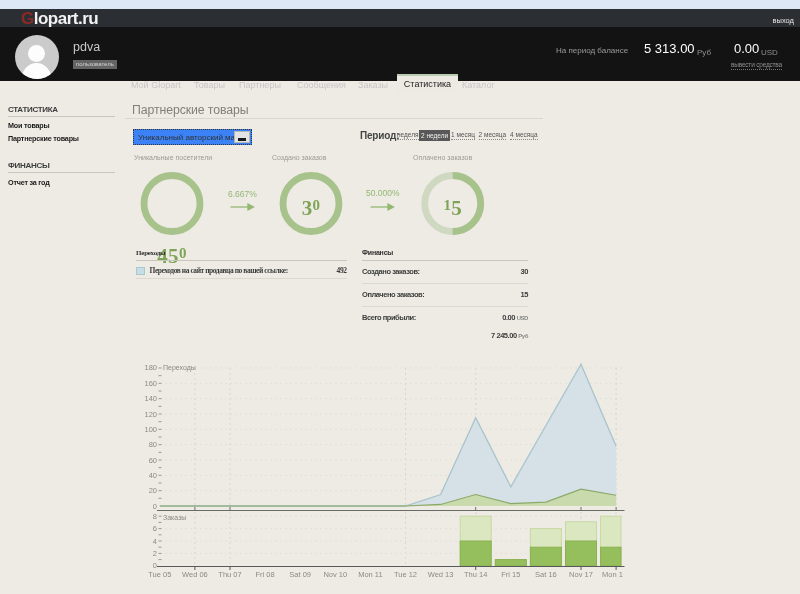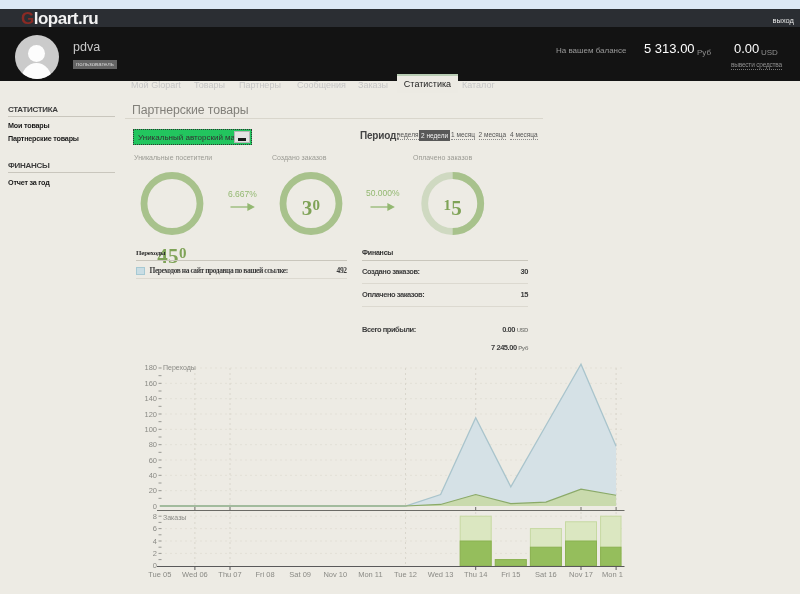--- a/index.html
+++ b/index.html
@@ -25,21 +25,21 @@
   .nav span { position:absolute; top:7px; }
   .tab { position:absolute; left:397px; top:1px; width:61px; height:19px; background:#eceae3; border-top:2px solid #b9cdb4; color:#222; text-align:center; font-size:9px; }
   .tab b { font-weight:normal; display:inline-block; margin-top:3px; }
   
   .sidehdr { position:absolute; left:8px; width:107px; font-size:8px; font-weight:bold; color:#3c3c3c; letter-spacing:-0.3px; }
   .sideline { position:absolute; left:8px; width:107px; border-top:1px solid #c9c6bd; }
   .sidelnk { position:absolute; left:8px; font-size:7.2px; font-weight:bold; color:#1a1a1a; letter-spacing:-0.2px; }
   
   .hd1 { position:absolute; left:132px; top:103px; font-size:12.3px; color:#82807a; letter-spacing:-0.1px;}
   .hd1line { position:absolute; left:125px; top:118px; width:418px; border-top:1px solid #d9d6cc; }
-  .sel { position:absolute; left:133px; top:129px; width:119px; height:16px; background:#22c55e; border:1px dotted #333; font-size:8px; color:#333; }
+  .sel { position:absolute; left:133px; top:129px; width:119px; height:16px; background:#3b82f6; border:1px dotted #333; font-size:8px; color:#333; }
   .sel .txt { position:absolute; left:4px; top:3px; white-space:nowrap; }
   .sel .btn { position:absolute; right:1px; top:1px; width:16px; height:12px; background:#e3e3e3; border:1px solid #b5b5b5; }
   .sel .btn:after { content:""; position:absolute; left:2.5px; bottom:1px; width:8px; height:3px; background:#1a1a1a; }
   .pr { position:absolute; top:131px; font-size:6.5px; color:#555; }
   .prlnk { border-bottom:1px dotted #888; padding-bottom:0.5px; }
   .prsel { background:#585858; color:#f2f2f2; padding:2px 2px 2.5px; }
   .clabel { position:absolute; top:154px; font-size:7px; color:#9b9b94; }
   .pct { position:absolute; font-size:8.5px; color:#93b871; }
   .cnum { position:absolute; width:64px; text-align:center; font-family:"Liberation Serif", serif; font-weight:bold; color:#7fa357; line-height:1; }
   .cnum .b { font-size:21px; letter-spacing:0.3px; }
@@ -62,21 +62,21 @@
     <div class="logo"><span class="g">G</span>lopart.ru</div>
     <div class="exit">выход</div>
   </div>
   <div class="hdr">
     <div class="ava">
       <div class="head"></div>
       <div class="body"></div>
     </div>
     <div class="uname">pdva</div>
     <div class="ubadge">пользователь</div>
-    <div class="ballbl">На вашем балансе</div>
+    <div class="ballbl">На период балансе</div>
     <div class="bal" style="left:644px;">5 313.00</div>
     <div class="balsm" style="left:697px;">Руб</div>
     <div class="bal" style="left:734px;">0.00</div>
     <div class="balsm" style="left:761px;">USD</div>
     <div class="withdraw">вывести средства</div>
     <div class="nav">
       <span style="left:131px">Мой Glopart</span>
       <span style="left:194px">Товары</span>
       <span style="left:239px">Партнеры</span>
       <span style="left:297px">Сообщения</span>
@@ -131,21 +131,21 @@
   <div class="cnum" style="left:420.7px; top:198px;"><span class="s">1</span><span class="b">5</span></div>
 
   <div class="tbl" style="left:136px; top:246px; width:210.5px;font-family:Liberation Serif, serif;">
     <div class="th" style="font-size:7px;">Переходы</div>
     <div class="trow ltrow"><span class="sq" style="background:#c9dde4; border:1.3px solid #a6c9d3;"></span>Переходов на сайт продавца по вашей ссылке:<span class="val">492</span></div>
   </div>
   <div class="tbl" style="left:362px; top:246px; width:166px;">
     <div class="th" style="font-size:7px;">Финансы</div>
     <div class="trow rtrow">Создано заказов:<span class="val">30</span></div>
     <div class="trow rtrow">Оплачено заказов:<span class="val">15</span></div>
-    <div class="trow rtrow" style="border-bottom:none;margin-top:12px;">Всего прибыли:<span class="val">0.00 <small style="font-size:6px;color:#8a8a85;">USD</small></span></div>
+    <div class="trow rtrow" style="border-bottom:none;">Всего прибыли:<span class="val">0.00 <small style="font-size:6px;color:#8a8a85;">USD</small></span></div>
     <div class="trow" style="border-bottom:none; height:12px; line-height:12px;">
       <span class="val" style="line-height:12px;">7 245.00 <small style="font-size:6px;color:#8a8a85;">Руб</small></span>
     </div>
   </div>
 
   <svg id="charts" class="abs" style="left:125px; top:358px;" width="675" height="236" viewBox="0 0 675 236">
     <line x1="35" y1="132.67" x2="499" y2="132.67" stroke="#e3e0d7" stroke-width="1" stroke-dasharray="2,3"></line>
     <line x1="35" y1="117.33" x2="499" y2="117.33" stroke="#e3e0d7" stroke-width="1" stroke-dasharray="2,3"></line>
     <line x1="35" y1="102" x2="499" y2="102" stroke="#e3e0d7" stroke-width="1" stroke-dasharray="2,3"></line>
     <line x1="35" y1="86.66" x2="499" y2="86.66" stroke="#e3e0d7" stroke-width="1" stroke-dasharray="2,3"></line>

